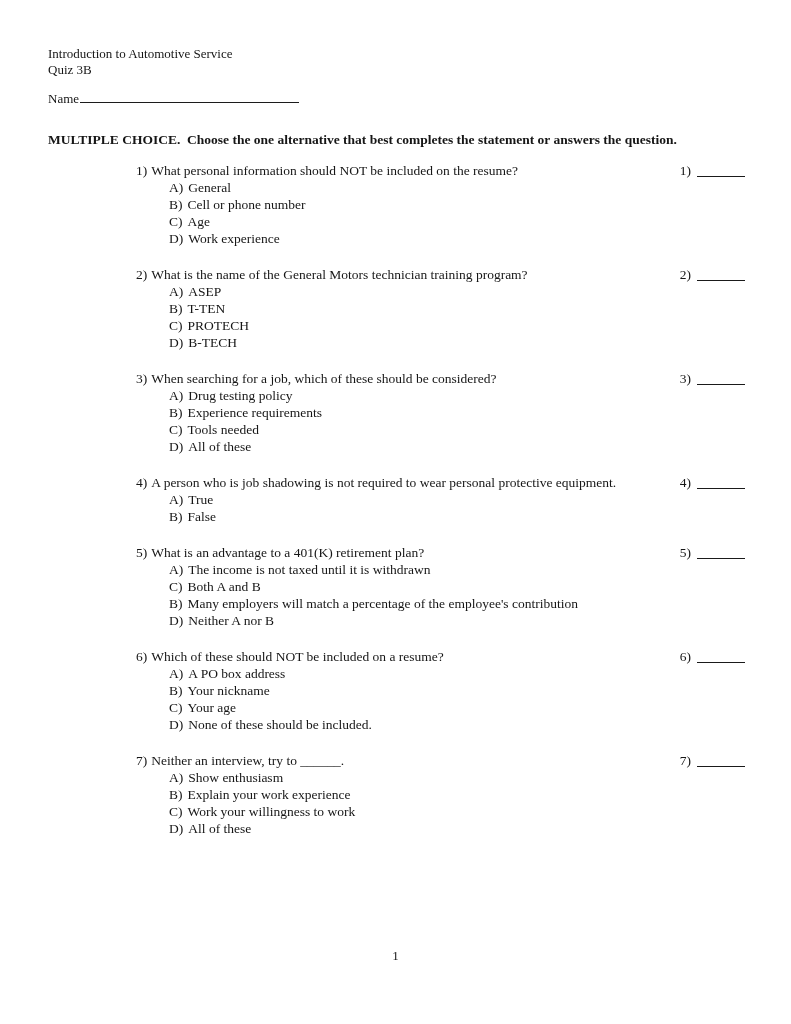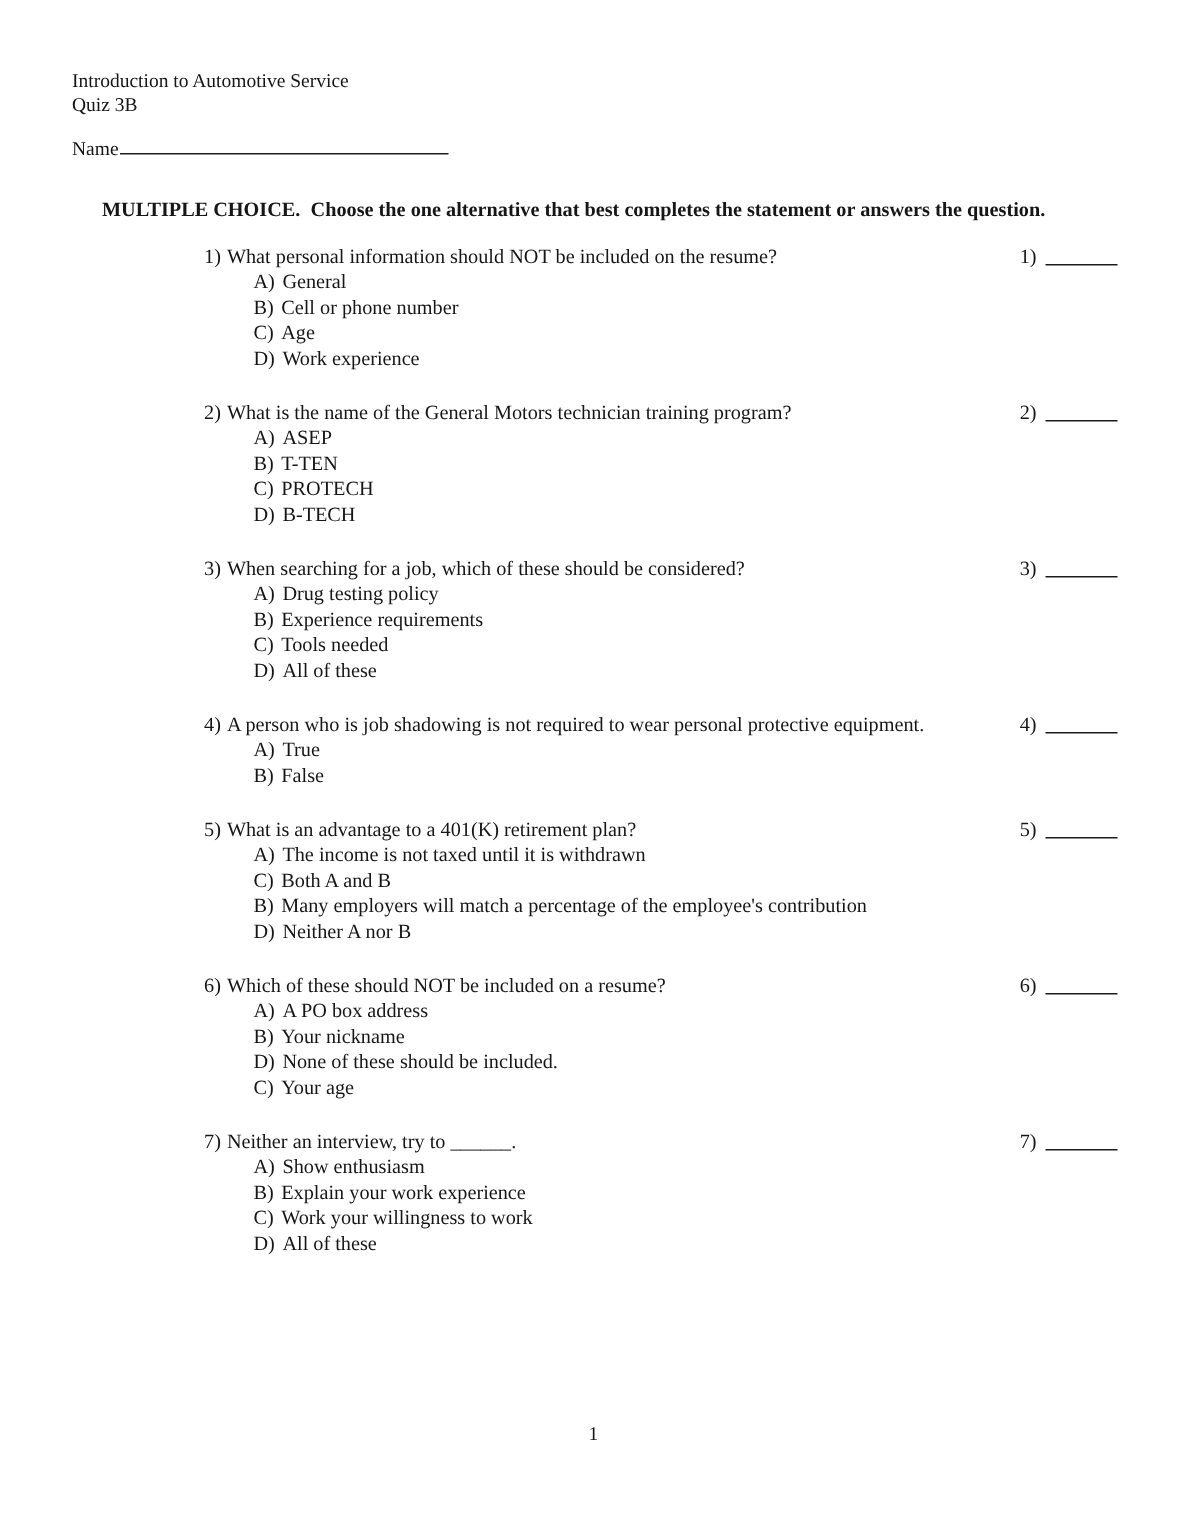--- a/index.html
+++ b/index.html
@@ -35,21 +35,20 @@
   }
   .instructions {
     position: absolute;
     left: 48px;
     top: 131px;
     right: 40px;
     font-size: 13.5px;
     font-weight: bold;
     white-space: pre-wrap;
     line-height: 17px;
-    margin-left: 20px;
   }
   .questions {
     position: absolute;
     left: 92px;
     right: 46px;
     top: 162px;
     font-size: 13.5px;
     line-height: 17px;
   }
   .question {
@@ -242,24 +241,24 @@
       </div>
       <ul class="options">
 
       <li class="option">
           <span class="opt-letter">A)</span><span class="opt-text">A PO box address</span>
         </li>
             <li class="option">
           <span class="opt-letter">B)</span><span class="opt-text">Your nickname</span>
         </li>
             <li class="option">
+          <span class="opt-letter">C)</span><span class="opt-text">Your age</span>
+        </li>
+            <li class="option">
           <span class="opt-letter">D)</span><span class="opt-text">None of these should be included.</span>
-        </li>
-            <li class="option">
-          <span class="opt-letter">C)</span><span class="opt-text">Your age</span>
         </li>
           </ul>
     </div>
     <div class="q-answer">
       <span class="a-num">6)</span>
           <span class="blank"></span>
     </div>
   </section>
 
   <section class="question">

